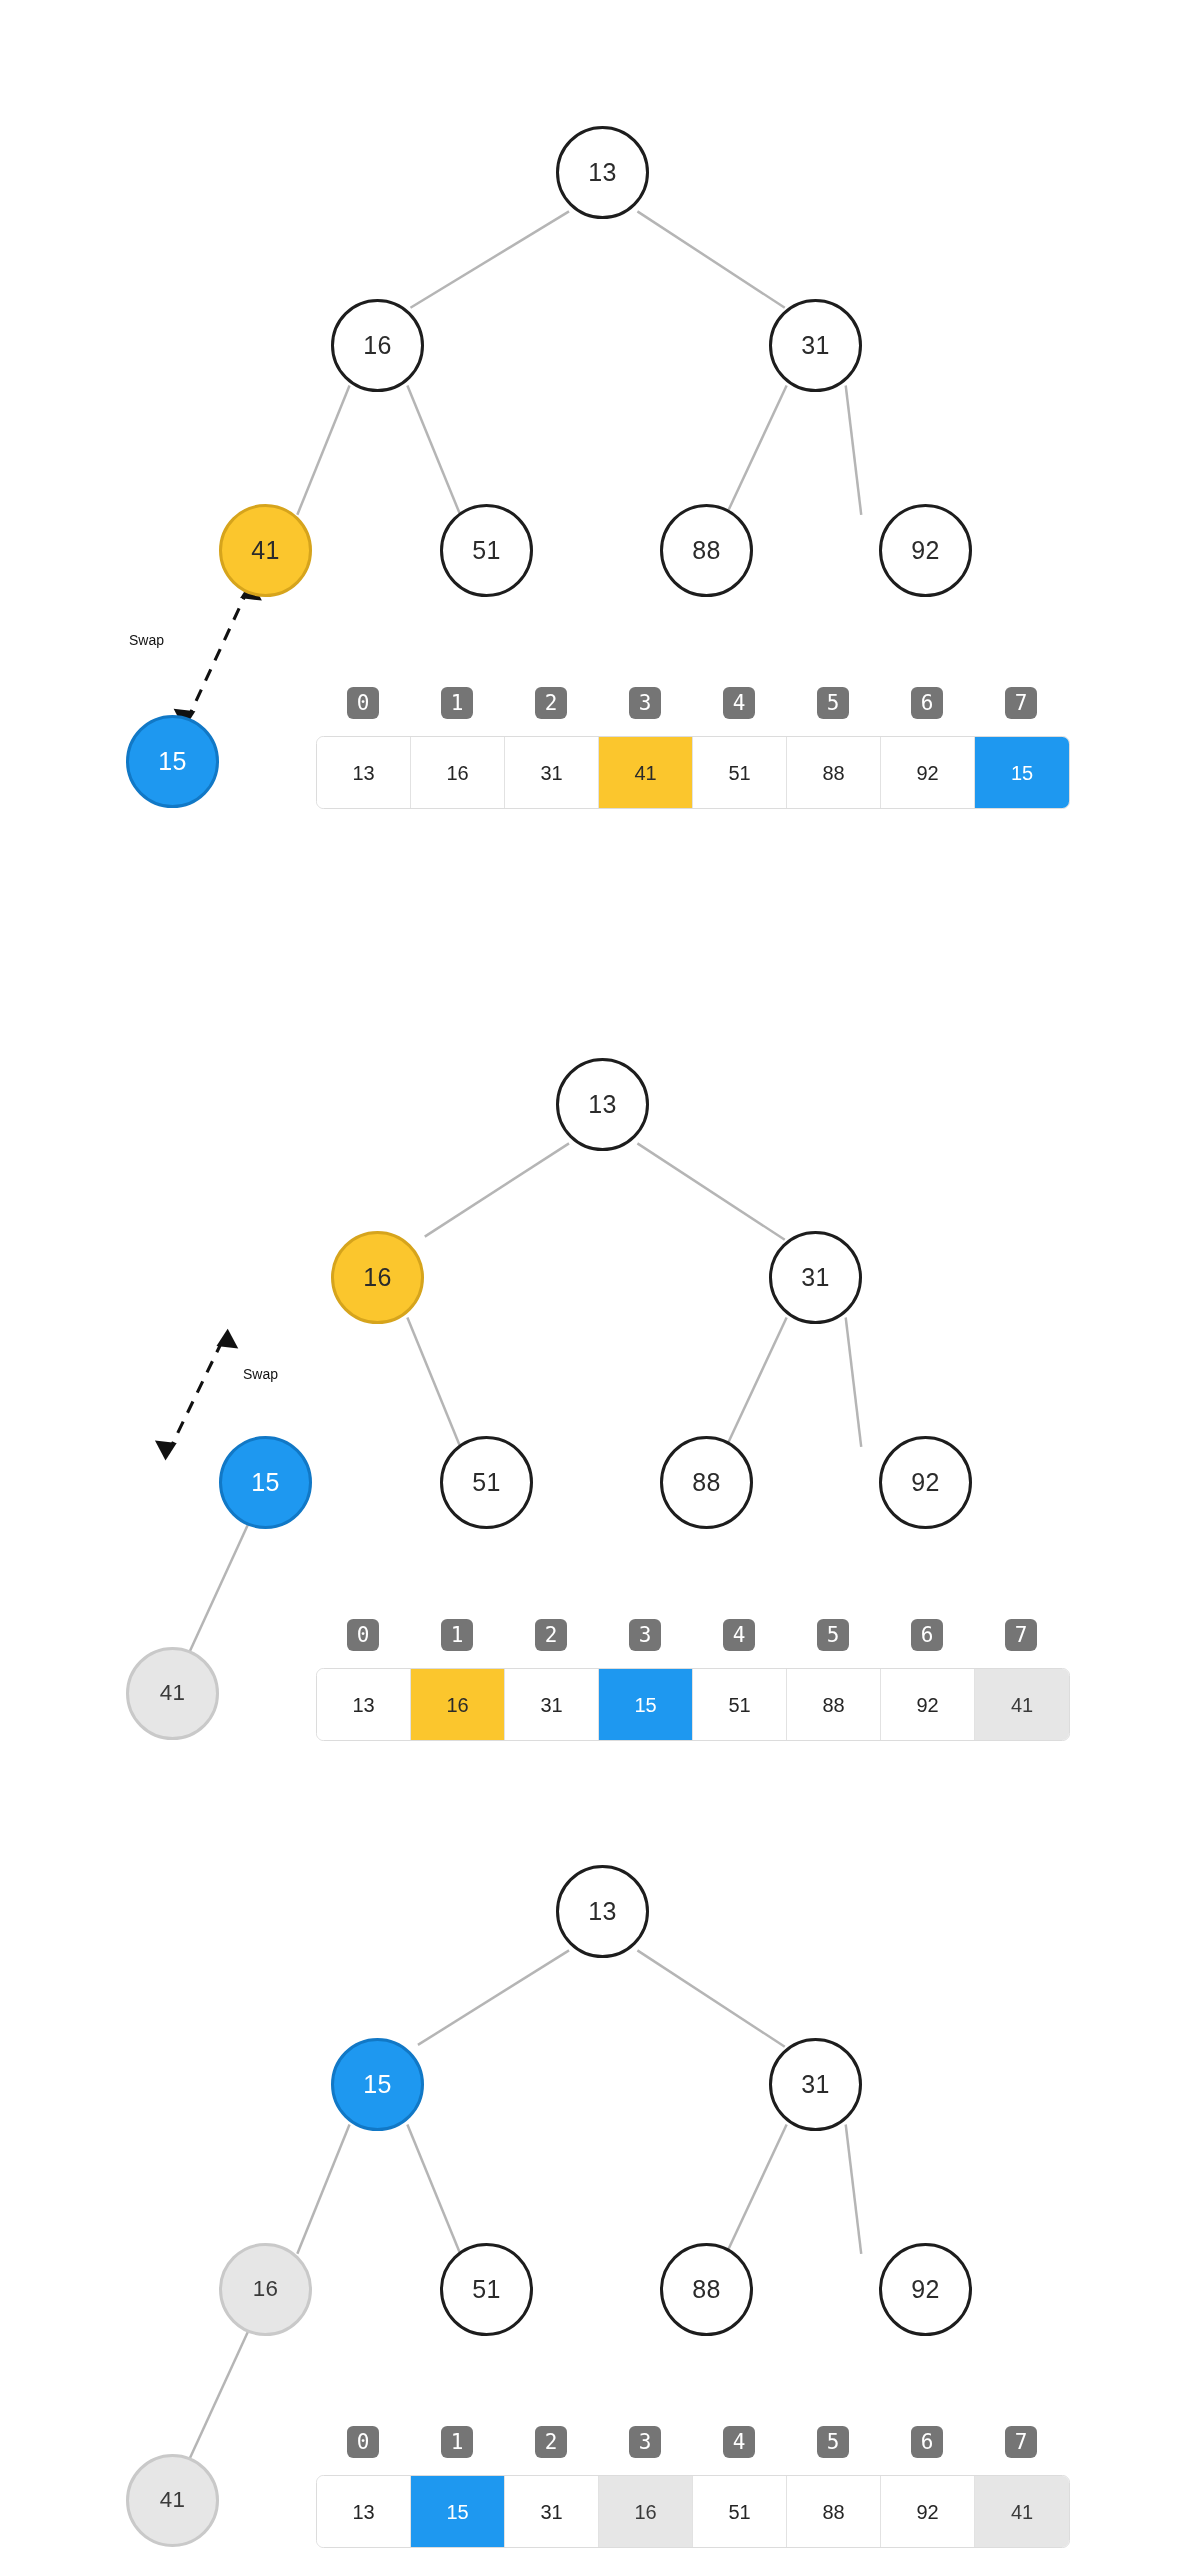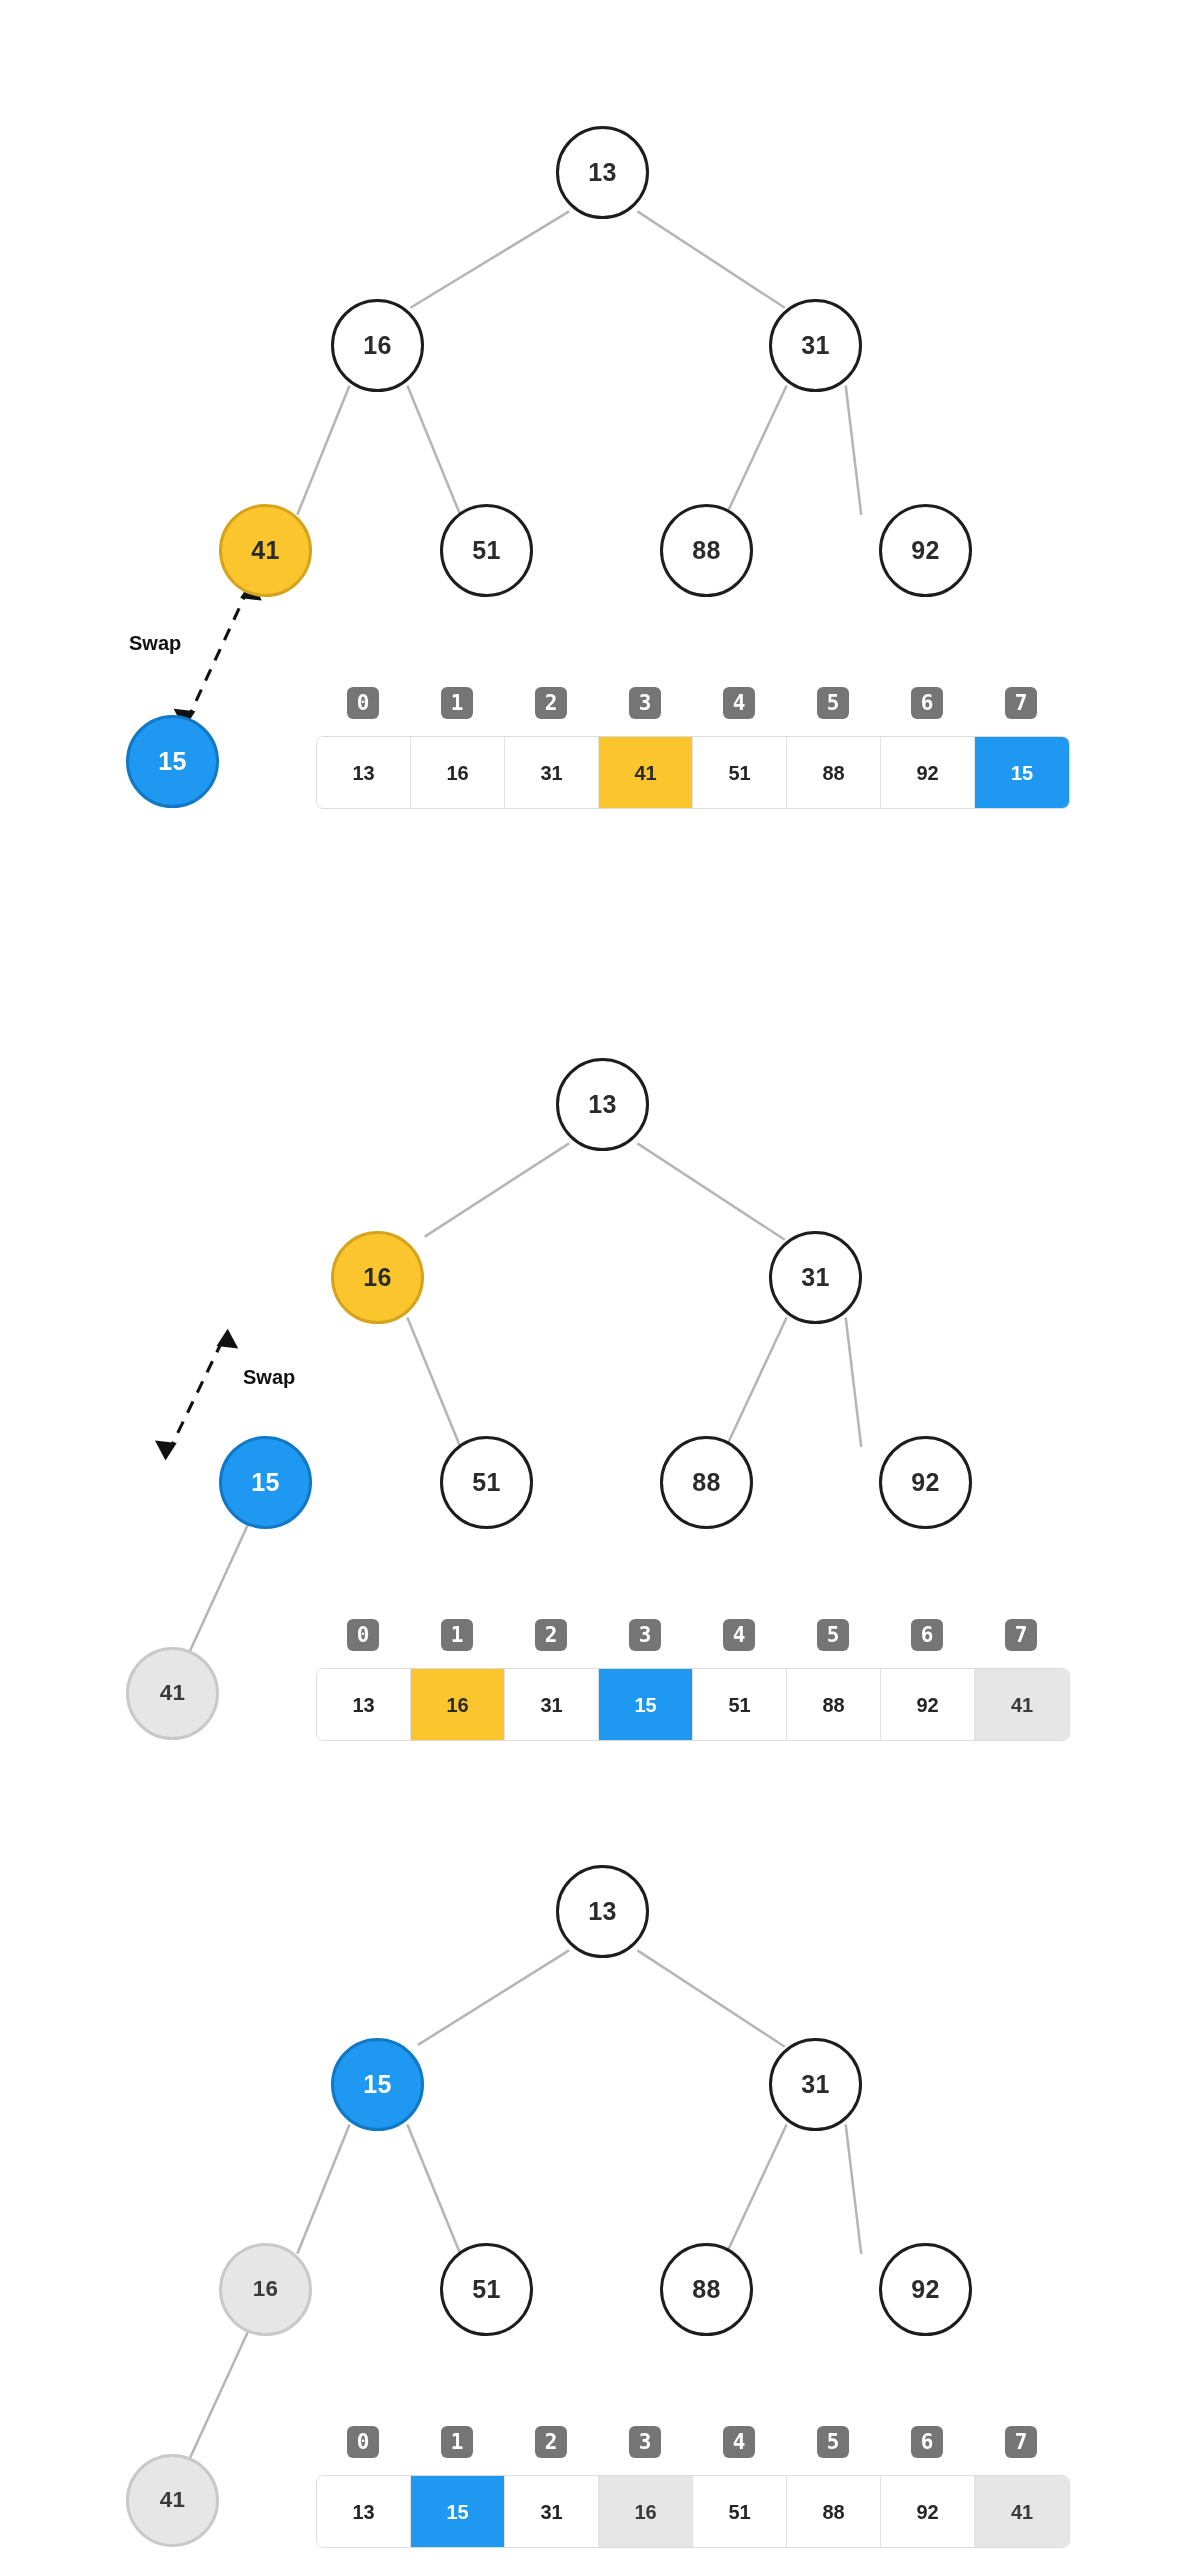--- a/index.html
+++ b/index.html
@@ -16,21 +16,20 @@
   }
   .page {
     position: relative;
     width: 1194px;
     height: 2576px;
   }
   .step {
     position: absolute;
     left: 0;
     width: 1194px;
-    font-weight: bold;
   }
   .step-canvas {
     position: absolute;
     left: 0;
     top: 0;
     width: 1194px;
     height: 858px;
   }
   svg.edges {
     position: absolute;
@@ -73,21 +72,21 @@
   }
   .node.faded {
     background: #e6e6e6;
     border: 3.7px solid #c9c9c9;
     color: #3a3a3a;
     font-size: 22.4px;
   }
   
   .swap-label {
     position: absolute;
-    font-size: 20px;
+    font-size: 14px;
     color: #111111;
     white-space: nowrap;
   }
   
   .array-wrap {
     position: absolute;
   }
   .index-row {
     position: absolute;
     left: 0;

